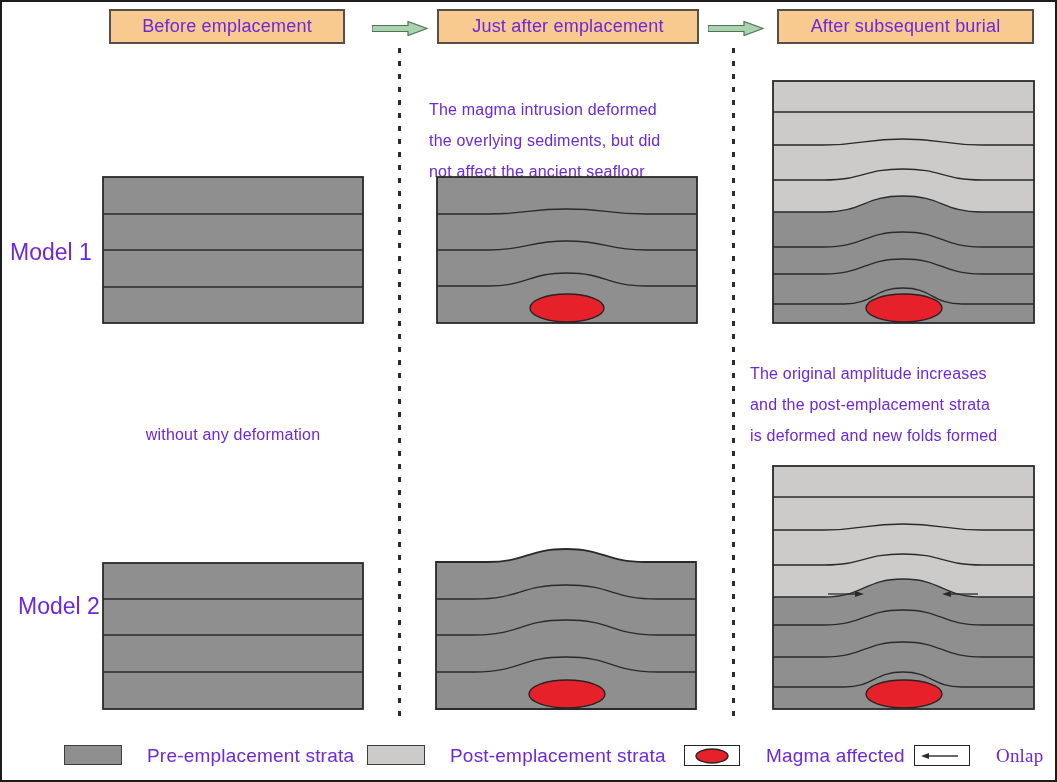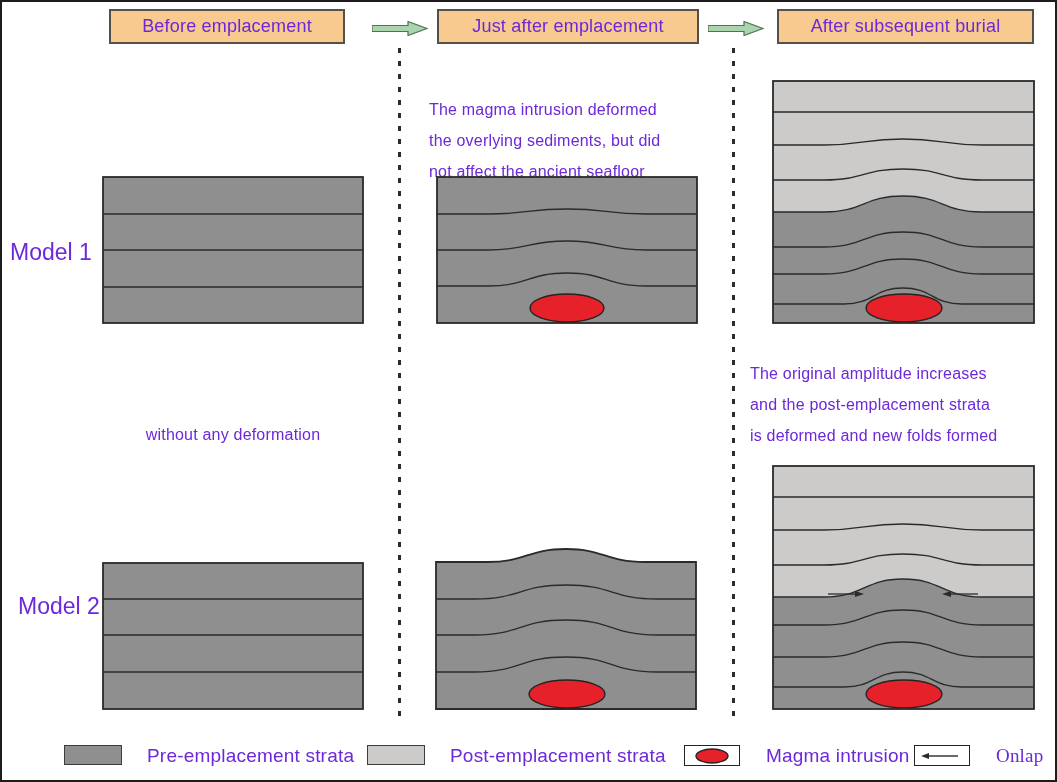--- a/index.html
+++ b/index.html
@@ -143,21 +143,21 @@
   <div class="legend-label" style="left:125px;">Pre-emplacement strata</div>
 
   <div class="legend-swatch post" style="left:365px; top:743px;"></div>
   <div class="legend-label" style="left:428px;">Post-emplacement strata</div>
 
   <div class="legend-symbol-box" style="left:682px; top:743px;">
     <svg width="52" height="18" viewBox="0 0 52 18">
       <ellipse class="fill-magma" cx="26" cy="9" rx="16" ry="7"></ellipse>
     </svg>
   </div>
-  <div class="legend-label" style="left:744px;">Magma intrusion</div>
+  <div class="legend-label" style="left:744px;">Magma affected</div>
 
   <div class="legend-symbol-box" style="left:912px; top:743px;">
     <svg width="48" height="12" viewBox="0 0 48 12">
       <path d="M40,6 H11" stroke="#2a2a2a" stroke-width="1.4" fill="none"></path>
       <polygon points="11,3 3,6 11,9" fill="#2a2a2a"></polygon>
     </svg>
   </div>
   <div class="legend-label" style="left:974px;font-family:Liberation Serif, serif;">Onlap</div>
 
 </div>

